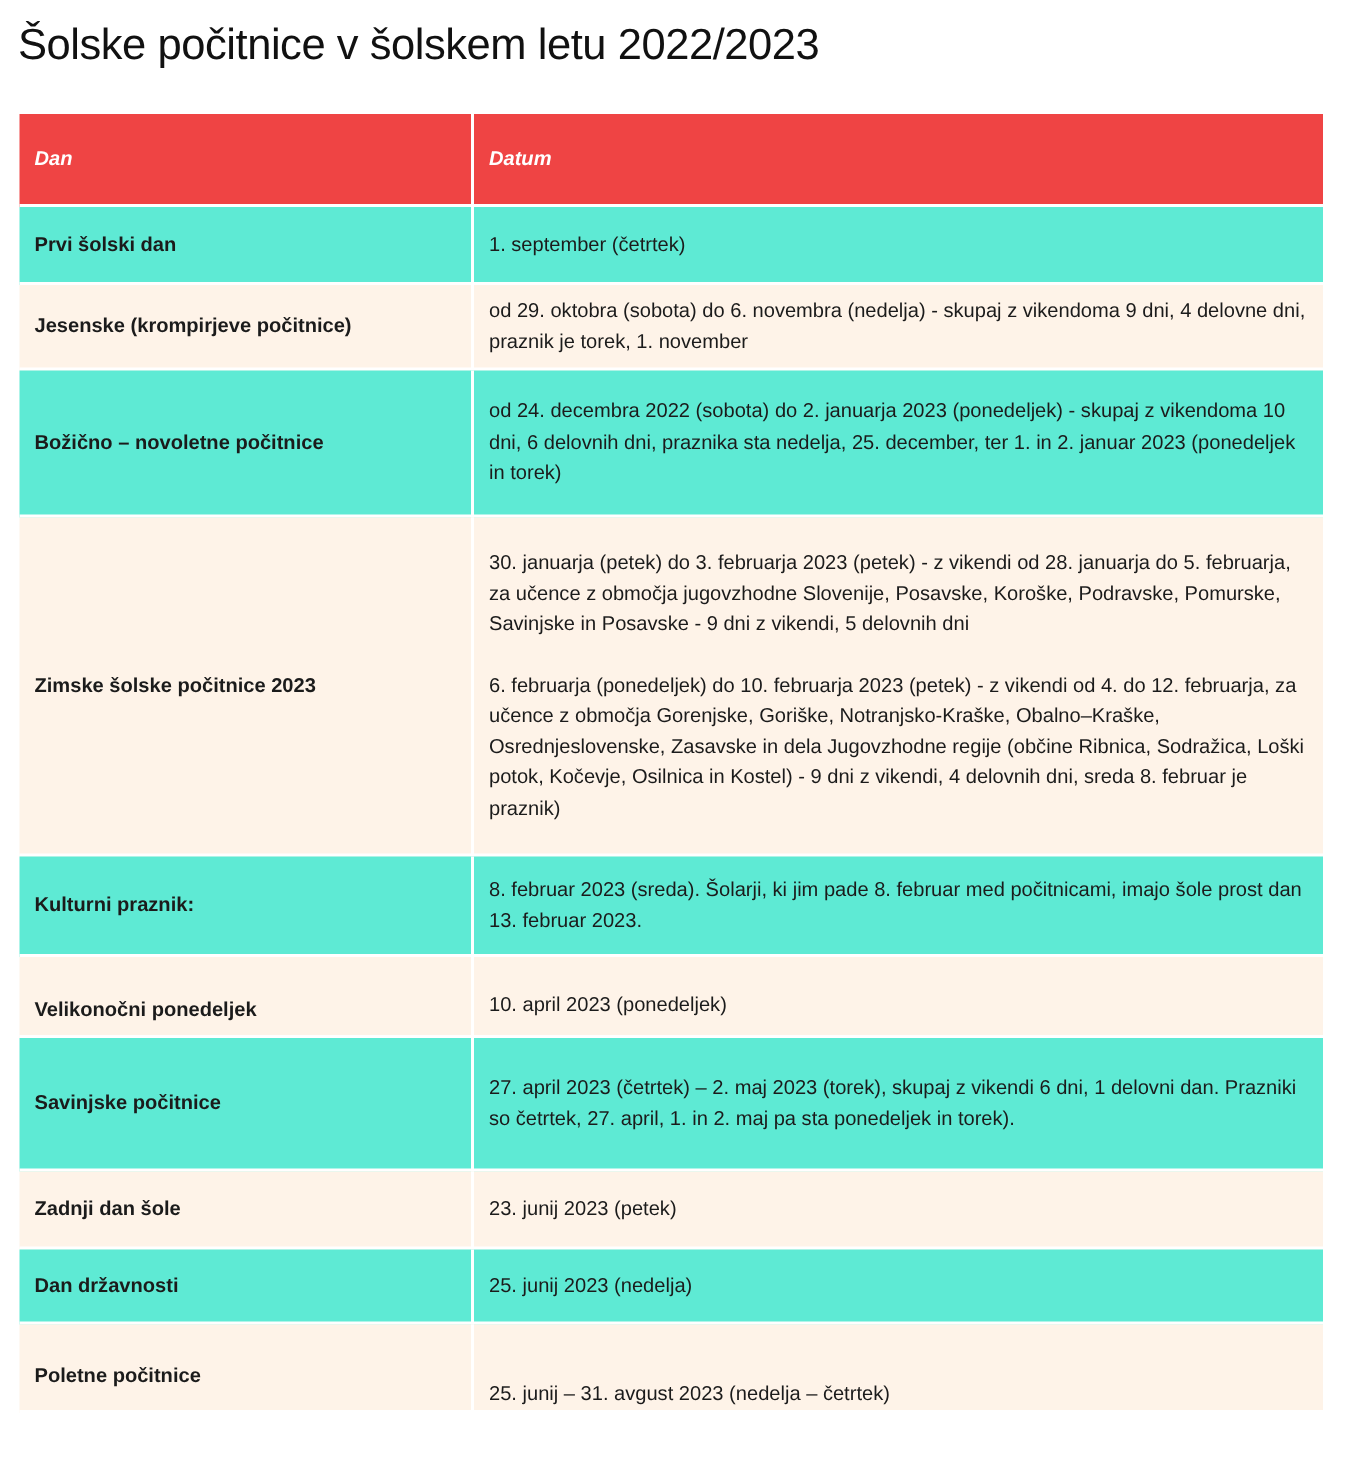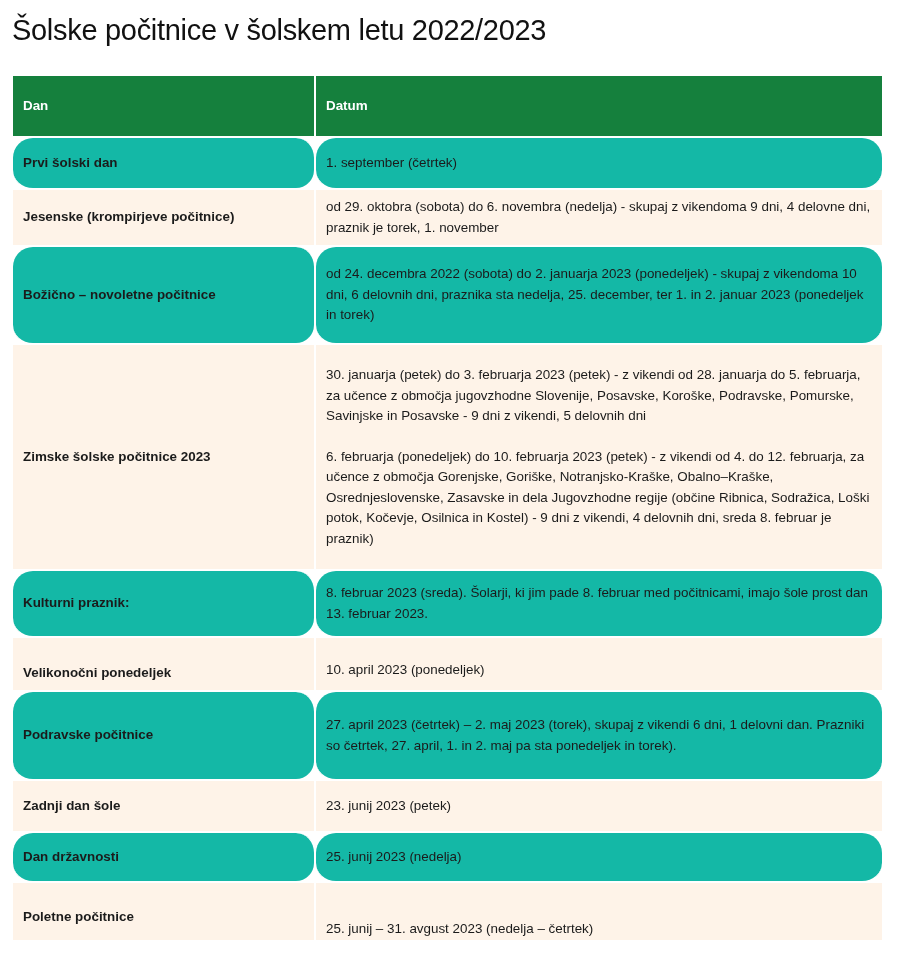--- a/index.html
+++ b/index.html
@@ -8,23 +8,23 @@
   .title { position: absolute; left: 12px; top: 10px; margin: 0;
            font-family: "Liberation Sans", sans-serif; font-weight: 400;
            font-size: 29px; letter-spacing: -0.3px; color: #111; line-height: 40px; }
   table.sched { position: absolute; left: 13px; top: 76px; width: 869px;
                 border-collapse: separate; border-spacing: 0; table-layout: fixed; }
   table.sched td, table.sched th { padding: 0 10px; font-size: 13.4px; line-height: 20.5px;
                 vertical-align: middle; text-align: left; border-bottom: 2px solid #fff; }
   table.sched col.c1 { width: 303px; }
   table.sched col.c2 { width: 566px; }
   table.sched td.c1, table.sched th.c1 { border-right: 2px solid #fff; }
-  thead th { background: #15803d; color: #fff; font-weight: 700; font-size: 12.5px;
-             vertical-align: top; padding-top: 7px; height: 60px; }
-  tbody tr.dark td { background: #14b8a6; border-radius: 20px; }
+  thead th { background: #ef4444; color: #fff; font-weight: 700; font-size: 12.5px;
+             vertical-align: top; padding-top: 7px; height: 60px; font-style: italic; }
+  tbody tr.dark td { background: #5eead4; }
   tbody tr.light td { background: #FEF3E8; }
   td.c1 { font-weight: 700; }
   td.top { vertical-align: top; }
   b { font-weight: 400; }
   .gap { height: 20px; }
 </style>
 </head>
 <body>
 
 <h1 class="title">Šolske počitnice v šolskem letu 2022/2023</h1>
@@ -63,21 +63,21 @@
     </tr>
     <tr class="dark" style="height:67px">
       <td class="c1">Kulturni praznik:</td>
       <td class="c2"><b>8. februar 2023</b> (sreda). Šolarji, ki jim pade 8. februar med počitnicami, imajo šole prost dan <b>13. februar 2023</b>.</td>
     </tr>
     <tr class="light" style="height:54px">
       <td class="c1" style="padding-top:18px">Velikonočni ponedeljek</td>
       <td class="c2 top" style="padding-top:12px"><b>10. april 2023</b> (ponedeljek)</td>
     </tr>
     <tr class="dark" style="height:89px">
-      <td class="c1">Podravske počitnice</td>
+      <td class="c1">Savinjske počitnice</td>
       <td class="c2"><b>27. april 2023</b> (četrtek) – <b>2. maj 2023</b> (torek), skupaj z vikendi 6 dni, 1 delovni dan. Prazniki so četrtek, 27. april, 1. in 2. maj pa sta ponedeljek in torek).</td>
     </tr>
     <tr class="light" style="height:52px">
       <td class="c1">Zadnji dan šole</td>
       <td class="c2"><b>23. junij 2023</b> (petek)</td>
     </tr>
     <tr class="dark" style="height:50px">
       <td class="c1">Dan državnosti</td>
       <td class="c2"><b>25. junij 2023</b> (nedelja)</td>
     </tr>

